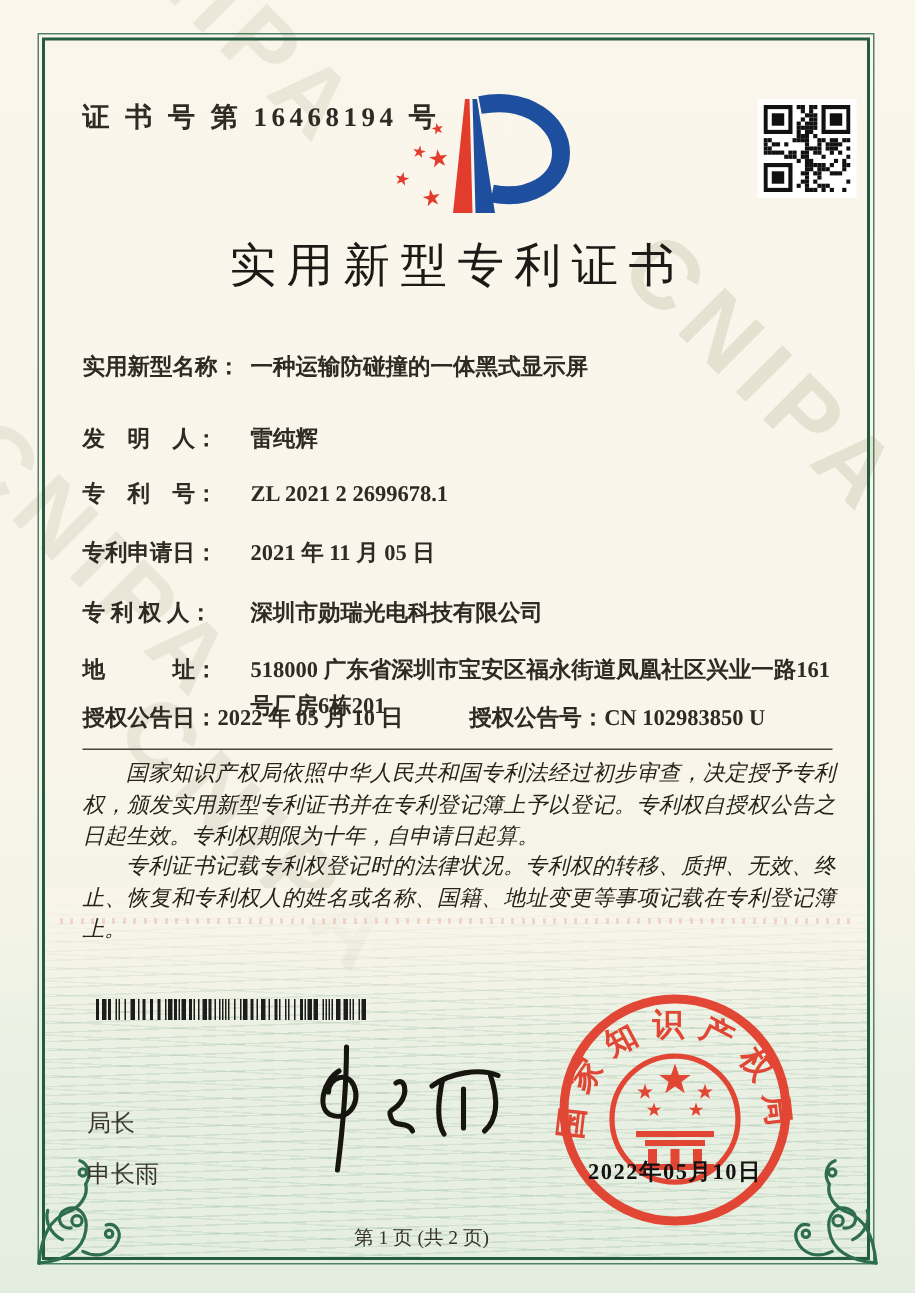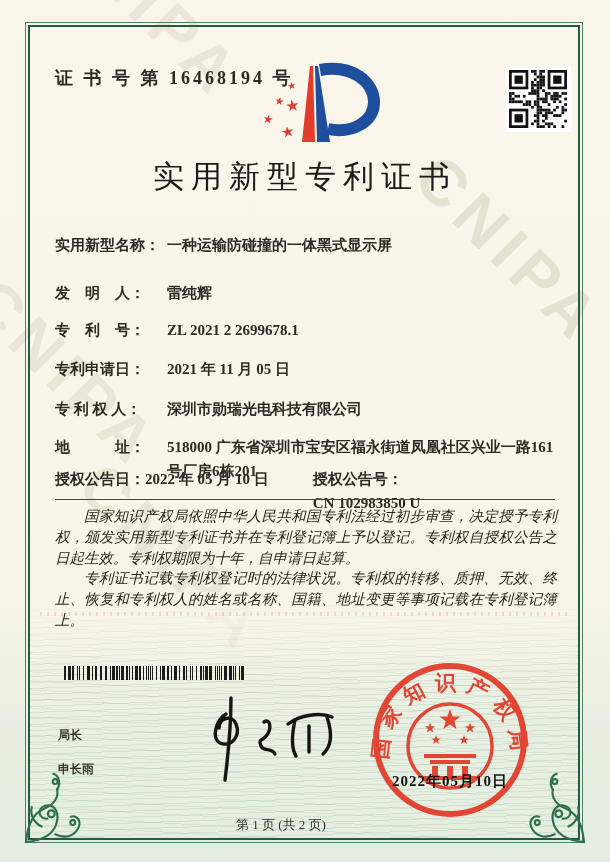--- a/index.html
+++ b/index.html
@@ -31,28 +31,28 @@
   .certno{ position:absolute; left:55px; top:66px; font-size:18px; font-weight:bold; letter-spacing:3px; }
   .logo{ position:absolute; left:238px; top:54px; }
   .qr{ position:absolute; left:505px; top:66px; width:66px; height:66px; background:#fff; padding:4px; }
   .title{ position:absolute; left:0; top:156px; width:610px; text-align:center;
           font-size:31px; font-weight:normal; letter-spacing:7px; color:#1c1a16; }
   .row{ position:absolute; left:55px; display:flex; font-size:15px; font-weight:bold; line-height:24px; }
   .row .label{ width:112px; flex:0 0 112px; white-space:nowrap; }
   .row .value{ width:392px; }
   .r1{ top:233px; } .r2{ top:281px; } .r3{ top:318px; } .r4{ top:357px;justify-content:center; }
   .r5{ top:397px; } .r6{ top:435px; } .r7{ top:467px;gap:16px; }
-  .r7 .pair{ display:flex; } .r7 .pair2{ margin-left:28px;flex-direction:column; }
+  .r7 .pair{ display:flex; } .r7 .pair2{ margin-left:28px; }
   .rule{ position:absolute; left:55px; top:499px; width:500px; height:1px; background:#4a453c; }
   .para{ position:absolute; left:55px; width:502px; font-size:14.5px; line-height:21px;
          text-indent:2em; font-style:italic; font-weight:500; color:#272319; text-align:justify; }
   .p1{ top:506px; } .p2{ top:568px; }
   .barcode{ position:absolute; left:64px; top:666px; }
-  .chief{ position:absolute; left:58px; top:718px; font-family:"Liberation Sans",sans-serif;
-          font-size:12px; font-weight:bold; color:#3a362e; line-height:34px; }
+  .chief{ position:absolute; left:58px; top:733px; font-family:"Liberation Sans",sans-serif;
+          font-size:16px; font-weight:normal; color:#3a362e; line-height:34px; }
   .signature{ position:absolute; left:196px; top:688px; }
   .seal{ position:absolute; left:368px; top:658px; width:164px; height:164px; opacity:.93; }
   .seal-date{ position:absolute; left:366px; top:772px; width:168px; text-align:center;
               font-size:15px; font-weight:bold; color:#141210; letter-spacing:1px; }
   .footer{ position:absolute; left:0; top:816px; width:562px; text-align:center; font-size:13px; color:#33302a; }
   .corner{ position:absolute; width:78px; height:78px; }
   .corner-bl{ left:24px; top:766px; transform:scaleX(-1); }
   .corner-br{ left:508px; top:766px; }
 </style>
 </head>

